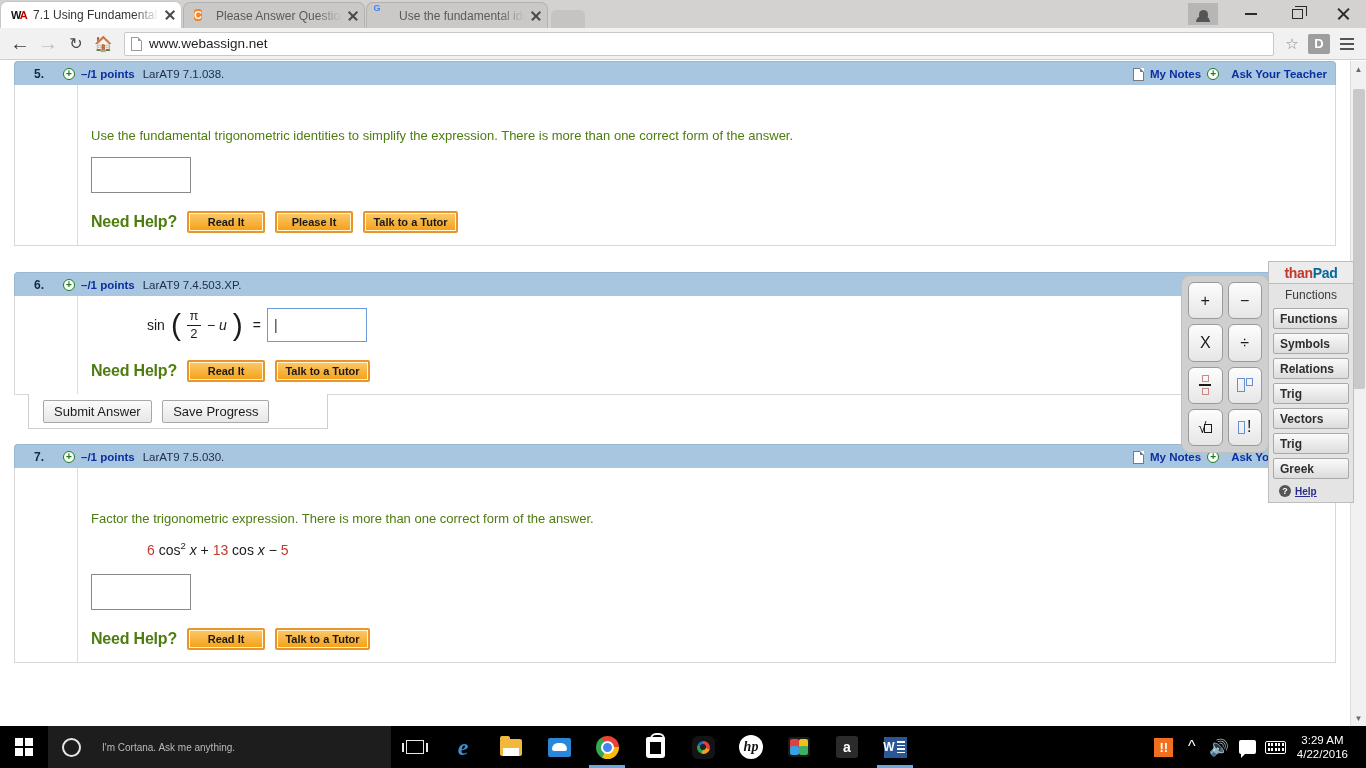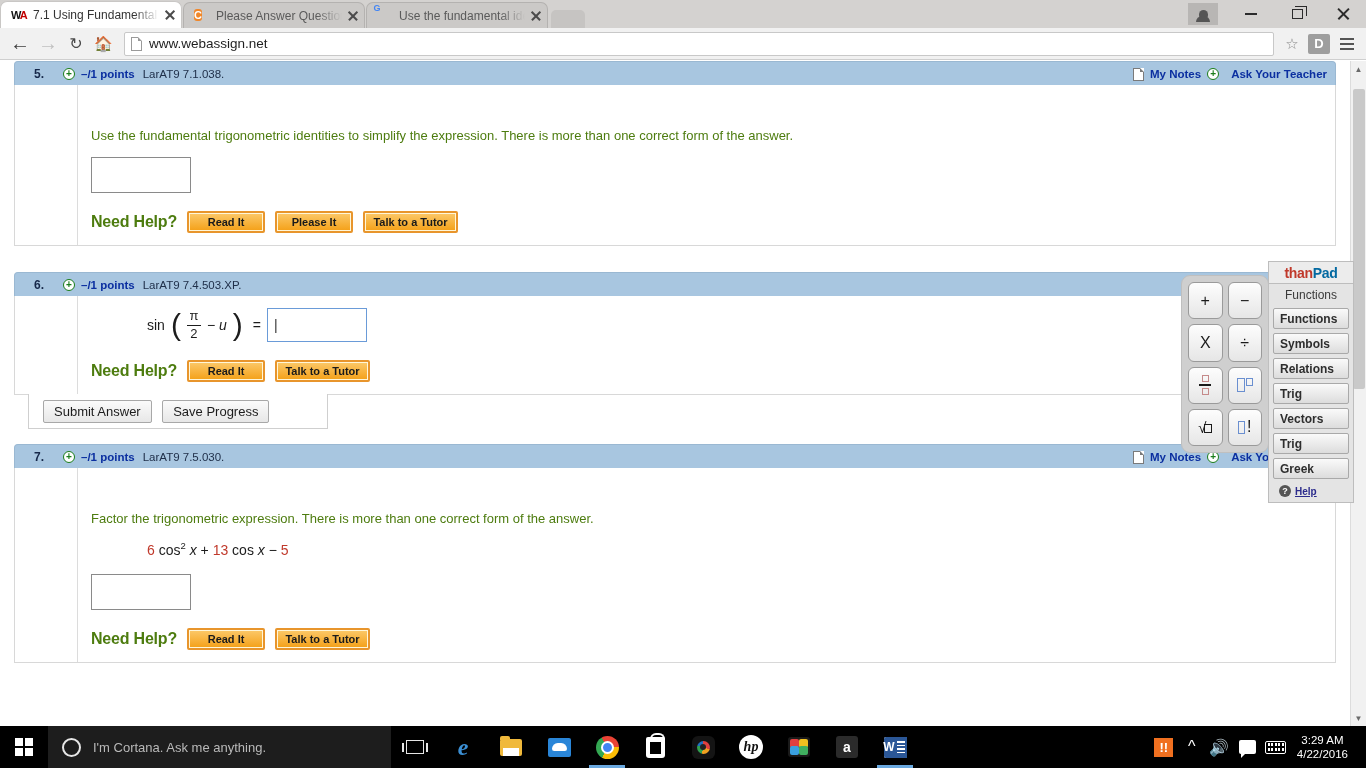--- a/index.html
+++ b/index.html
@@ -226,21 +226,21 @@
 
   
   .taskbar { position:absolute; left:0; top:726px; width:1366px; height:42px; background:#000; display:flex; align-items:center; }
   .start-btn { width:48px;height:42px;display:flex;align-items:center;justify-content:center;}
   .win-logo { width:18px;height:18px;display:grid;grid-template-columns:1fr 1fr;grid-template-rows:1fr 1fr;gap:2px;}
   .win-logo i { background:#fff; display:block;}
   .cortana {
     width: 343px; height: 42px; background:#1d1d1d; display:flex; align-items:center; padding-left:14px; gap:12px;
   }
   .cortana-ring { width:19px;height:19px;border-radius:50%;border:2.2px solid #e6e6e6;}
-  .cortana-text { color:#b9b9b9; font-size:13px; }
+  .cortana-text { color:#b9b9b9; font-size:10px;margin-left:9px; }
   .tb-icons { display:flex; align-items:center; height:42px; }
   .tb-ico { width:48px;height:42px;display:flex;align-items:center;justify-content:center;position:relative;}
   .tb-ico.active::after { content:""; position:absolute; left:6px; right:6px; bottom:0; height:3px; background:#6aa9e0;}
   .taskview { width:18px;height:14px;border:1.6px solid #e6e6e6;position:relative;}
   .taskview::before{content:"";position:absolute;left:-5px;top:2px;width:2px;height:9px;background:#e6e6e6;}
   .taskview::after{content:"";position:absolute;right:-5px;top:2px;width:2px;height:9px;background:#e6e6e6;}
   .edge-ico { color:#3b8fd4; font-size:24px; font-weight:bold; font-family:"Liberation Serif",serif; font-style:italic;}
   .folder-ico { width:22px;height:17px;background:#f0b93b;border-radius:2px;position:relative;}
   .folder-ico::before{content:"";position:absolute;left:0;top:-3px;width:10px;height:4px;background:#f0b93b;border-radius:2px 2px 0 0;}
   .folder-ico::after{content:"";position:absolute;left:3px;bottom:0;width:16px;height:8px;background:#fff;}

